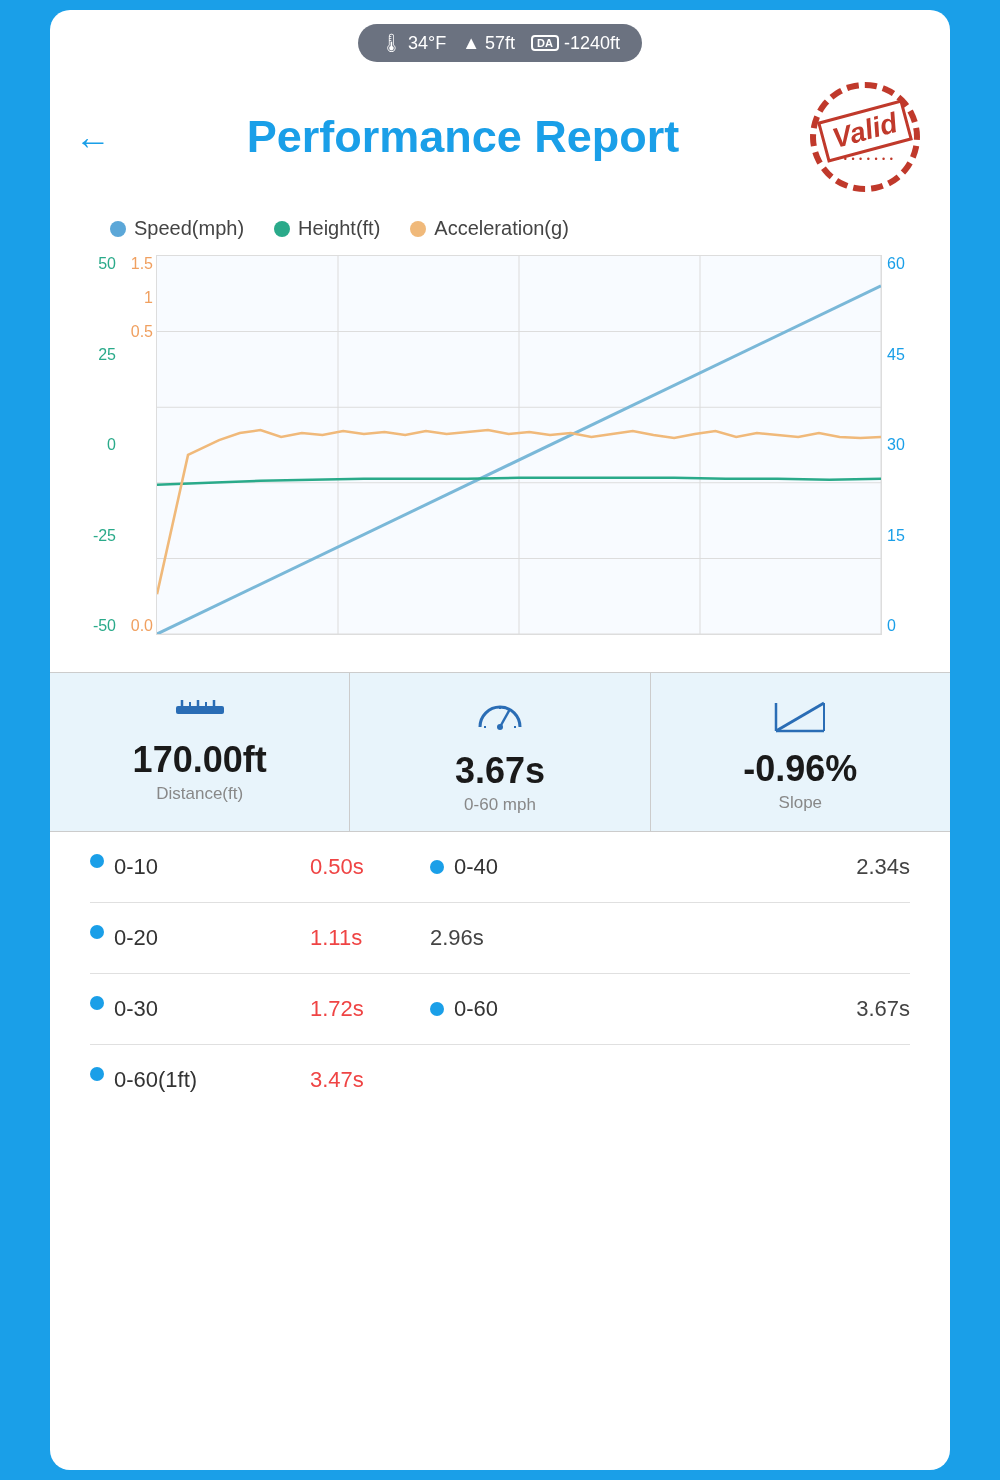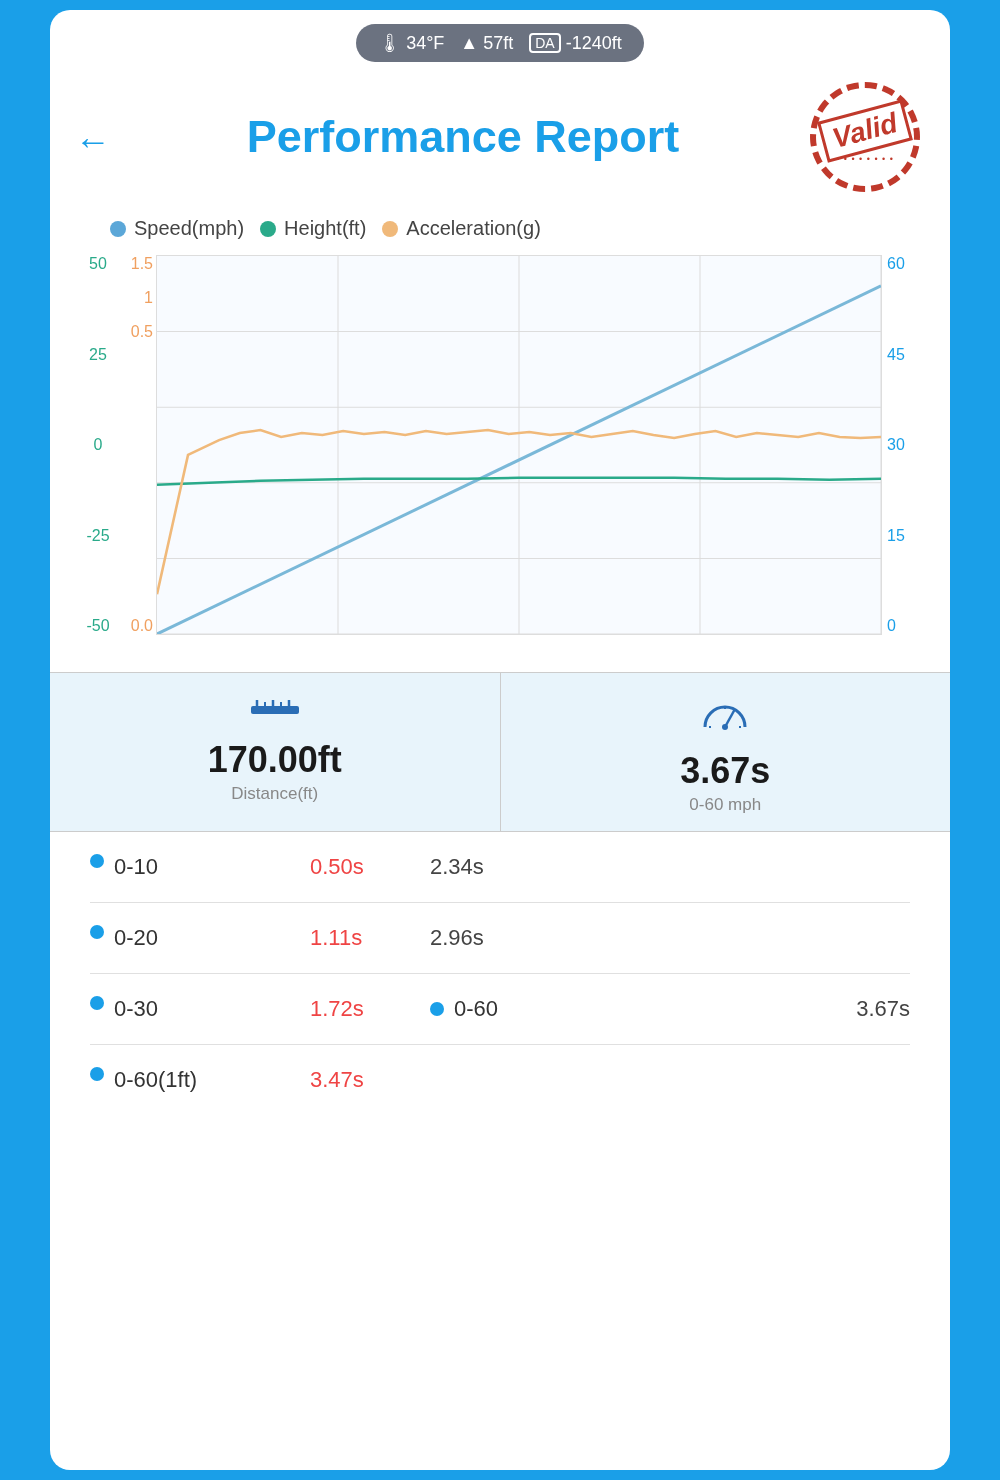--- a/index.html
+++ b/index.html
@@ -39,22 +39,22 @@
     }
     .status-pill span {
       display: flex;
       align-items: center;
       gap: 5px;
     }
     .da-badge {
       border: 2px solid #fff;
       border-radius: 4px;
       padding: 0 4px;
-      font-size: 14px;
-      font-weight: normal;
+      font-size: 11px;
+      font-weight: bold;
     }
     .header {
       display: flex;
       align-items: center;
       justify-content: space-between;
       padding: 10px 30px 10px 20px;
     }
     .back-btn {
       color: #1a9fe8;
       font-size: 36px;
@@ -101,21 +101,21 @@
       font-size: 9px;
       display: block;
       margin-top: 2px;
       letter-spacing: 1px;
     }
 
     
     .legend {
       display: flex;
       align-items: flex-start;
-      gap: 16px;
+      gap: 30px;
       padding: 10px 60px;
       margin-top: 5px;
     }
     .legend-item {
       display: flex;
       align-items: center;
       gap: 8px;
       font-size: 20px;
       color: #444;
     }
@@ -296,21 +296,21 @@
     </div>
     <div class="legend-item">
       <div class="dot dot-orange"></div>
       <span>Acceleration(g)</span>
     </div>
   </div>
 
   <div class="chart-container">
     <div class="chart-wrapper">
 
-      <div class="y-axis-left-height" style="height:380px;align-items:center;">
+      <div class="y-axis-left-height" style="height:380px;">
         <span>50</span>
         <span>25</span>
         <span>0</span>
         <span>-25</span>
         <span>-50</span>
       </div>
 
       <div class="y-axis-left-accel" style="height:380px;gap:16px;">
         <span>1.5</span>
         <span>1</span>
@@ -375,31 +375,47 @@
           <circle cx="24" cy="32" r="3" fill="#2a6db5"></circle>
           <line x1="8" y1="32" x2="10" y2="32" stroke="#2a6db5" stroke-width="2"></line>
           <line x1="40" y1="32" x2="38" y2="32" stroke="#2a6db5" stroke-width="2"></line>
           <line x1="24" y1="12" x2="24" y2="14" stroke="#2a6db5" stroke-width="2"></line>
         </svg>
       </div>
       <div class="stat-value">3.67s</div>
       <div class="stat-label">0-60 mph</div>
     </div>
 
+    <div class="stat-card">
+      <div class="stat-icon">
+        <svg width="52" height="38" viewBox="0 0 52 38">
+          <line x1="2" y1="36" x2="50" y2="8" stroke="#2a6db5" stroke-width="3"></line>
+          <line x1="2" y1="36" x2="2" y2="8" stroke="#2a6db5" stroke-width="2.5"></line>
+          <line x1="2" y1="36" x2="50" y2="36" stroke="#2a6db5" stroke-width="2.5"></line>
+          <line x1="50" y1="36" x2="50" y2="8" stroke="#2a6db5" stroke-width="2"></line>
+        </svg>
+      </div>
+      <div class="stat-value">-0.96%</div>
+      <div class="stat-label">Slope</div>
+    </div>
 
   </div>
 
   <div class="speed-rows">
 
     <div class="speed-row">
       <div class="speed-label">
         <div class="blue-dot"></div>
         <span>0-10</span>
       </div>
       <div class="speed-value">0.50s</div>
+      <div class="speed-label2">
+        <div class="blue-dot"></div>
+        <span>0-40</span>
+      </div>
       <div class="speed-value2">2.34s</div>
     </div>
 
     <div class="speed-row">
       <div class="speed-label">
         <div class="blue-dot"></div>
         <span>0-20</span>
       </div>
       <div class="speed-value">1.11s</div>
       <div class="speed-value2">2.96s</div>

